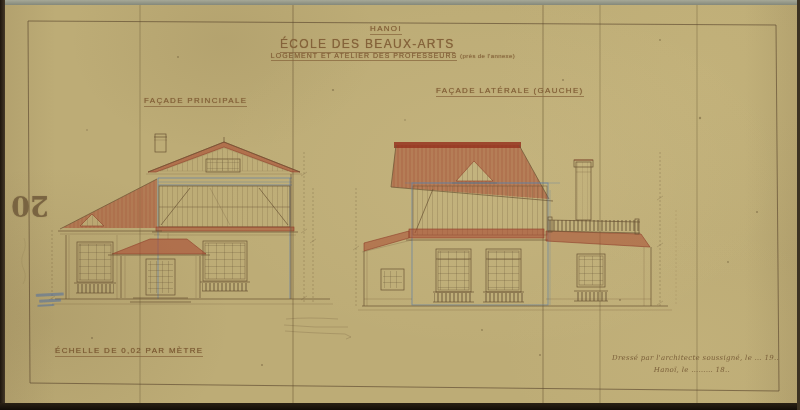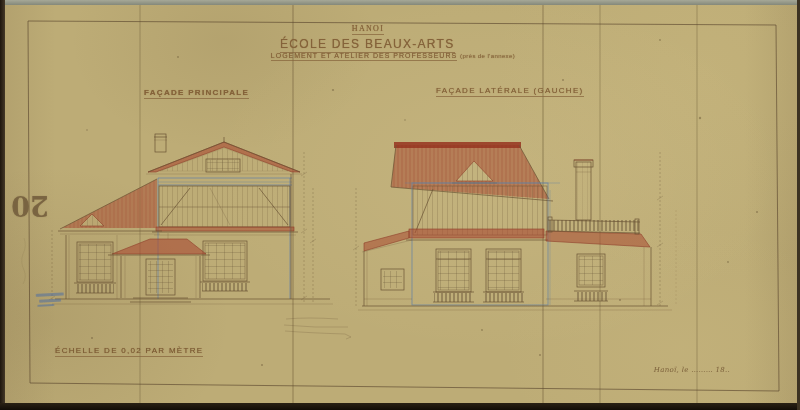--- a/index.html
+++ b/index.html
@@ -21,25 +21,25 @@
   .edge-top{left:0;top:0;width:800px;height:5px;background:linear-gradient(#a6a897,#84887a);}
   .edge-left{left:0;top:0;width:5px;height:410px;background:linear-gradient(90deg,#1d150d,#443827);}
   .edge-bottom{left:0;bottom:0;width:800px;height:7px;background:linear-gradient(#2a2114,#120d07);}
   .edge-right{right:0;top:0;width:3px;height:410px;background:#3c3222;}
   
   .t-label{position:absolute;font-size:8px;letter-spacing:1.3px;color:#85633a;
            text-transform:uppercase;white-space:nowrap;
            text-shadow:0 0 .7px rgba(133,99,58,.85);}
   .u{border-bottom:1px solid rgba(133,99,58,.7);padding-bottom:1px;}
   .t-center{text-align:center;}
-  .title1{left:298px;top:24px;width:140px;font-family:Liberation Serif, serif;}
+  .title1{left:316px;top:24px;width:140px;}
   .title2{left:280px;top:37px;width:160px;font-size:12px;}
   .title3{left:268px;top:52px;width:250px;font-size:7px;letter-spacing:1px;}
   .note{font-size:6px;letter-spacing:.4px;text-transform:none;color:rgba(133,99,58,.8);border:none;}
-  .lbl-left{left:144px;top:88px;font-weight:bold;}
+  .lbl-left{left:144px;top:96px;}
   .lbl-right{left:436px;top:86px;}
   .scale{left:55px;top:346px;font-size:8px;color:#7c5b34;}
   .sig{position:absolute;font-family:"DejaVu Serif",serif;font-style:italic;
        font-size:7px;color:rgba(116,88,52,.92);letter-spacing:.3px;white-space:nowrap;}
   .sig1{left:612px;top:354px;width:165px;text-align:center;}
   .sig2{left:632px;top:366px;width:120px;text-align:center;}
   .margin-num{position:absolute;left:10px;top:190px;width:40px;
       font-family:"DejaVu Serif",serif;font-weight:bold;font-size:27px;
       color:rgba(112,90,58,.72);transform:rotate(180deg);text-align:center;
       text-shadow:0 0 1px rgba(112,90,58,.5);}
@@ -299,20 +299,21 @@
     <span class="u">FAÇADE PRINCIPALE</span>
   </div>
   <div class="t-label lbl-right">
     <span class="u">FAÇADE LATÉRALE (GAUCHE)</span>
   </div>
 
   <div class="t-label scale">
     <span class="u">ÉCHELLE DE 0,02 PAR MÈTRE</span>
   </div>
 
+  <div class="sig sig1">Dressé par l'architecte soussigné, le … 19..</div>
   <div class="sig sig2">Hanoï, le ……… 18..</div>
 
   <div class="margin-num">20</div>
 
   <div class="stamp">
     <div class="bar b1"></div>
       <div class="bar b2"></div>
       <div class="bar b3"></div>
   </div>
 

